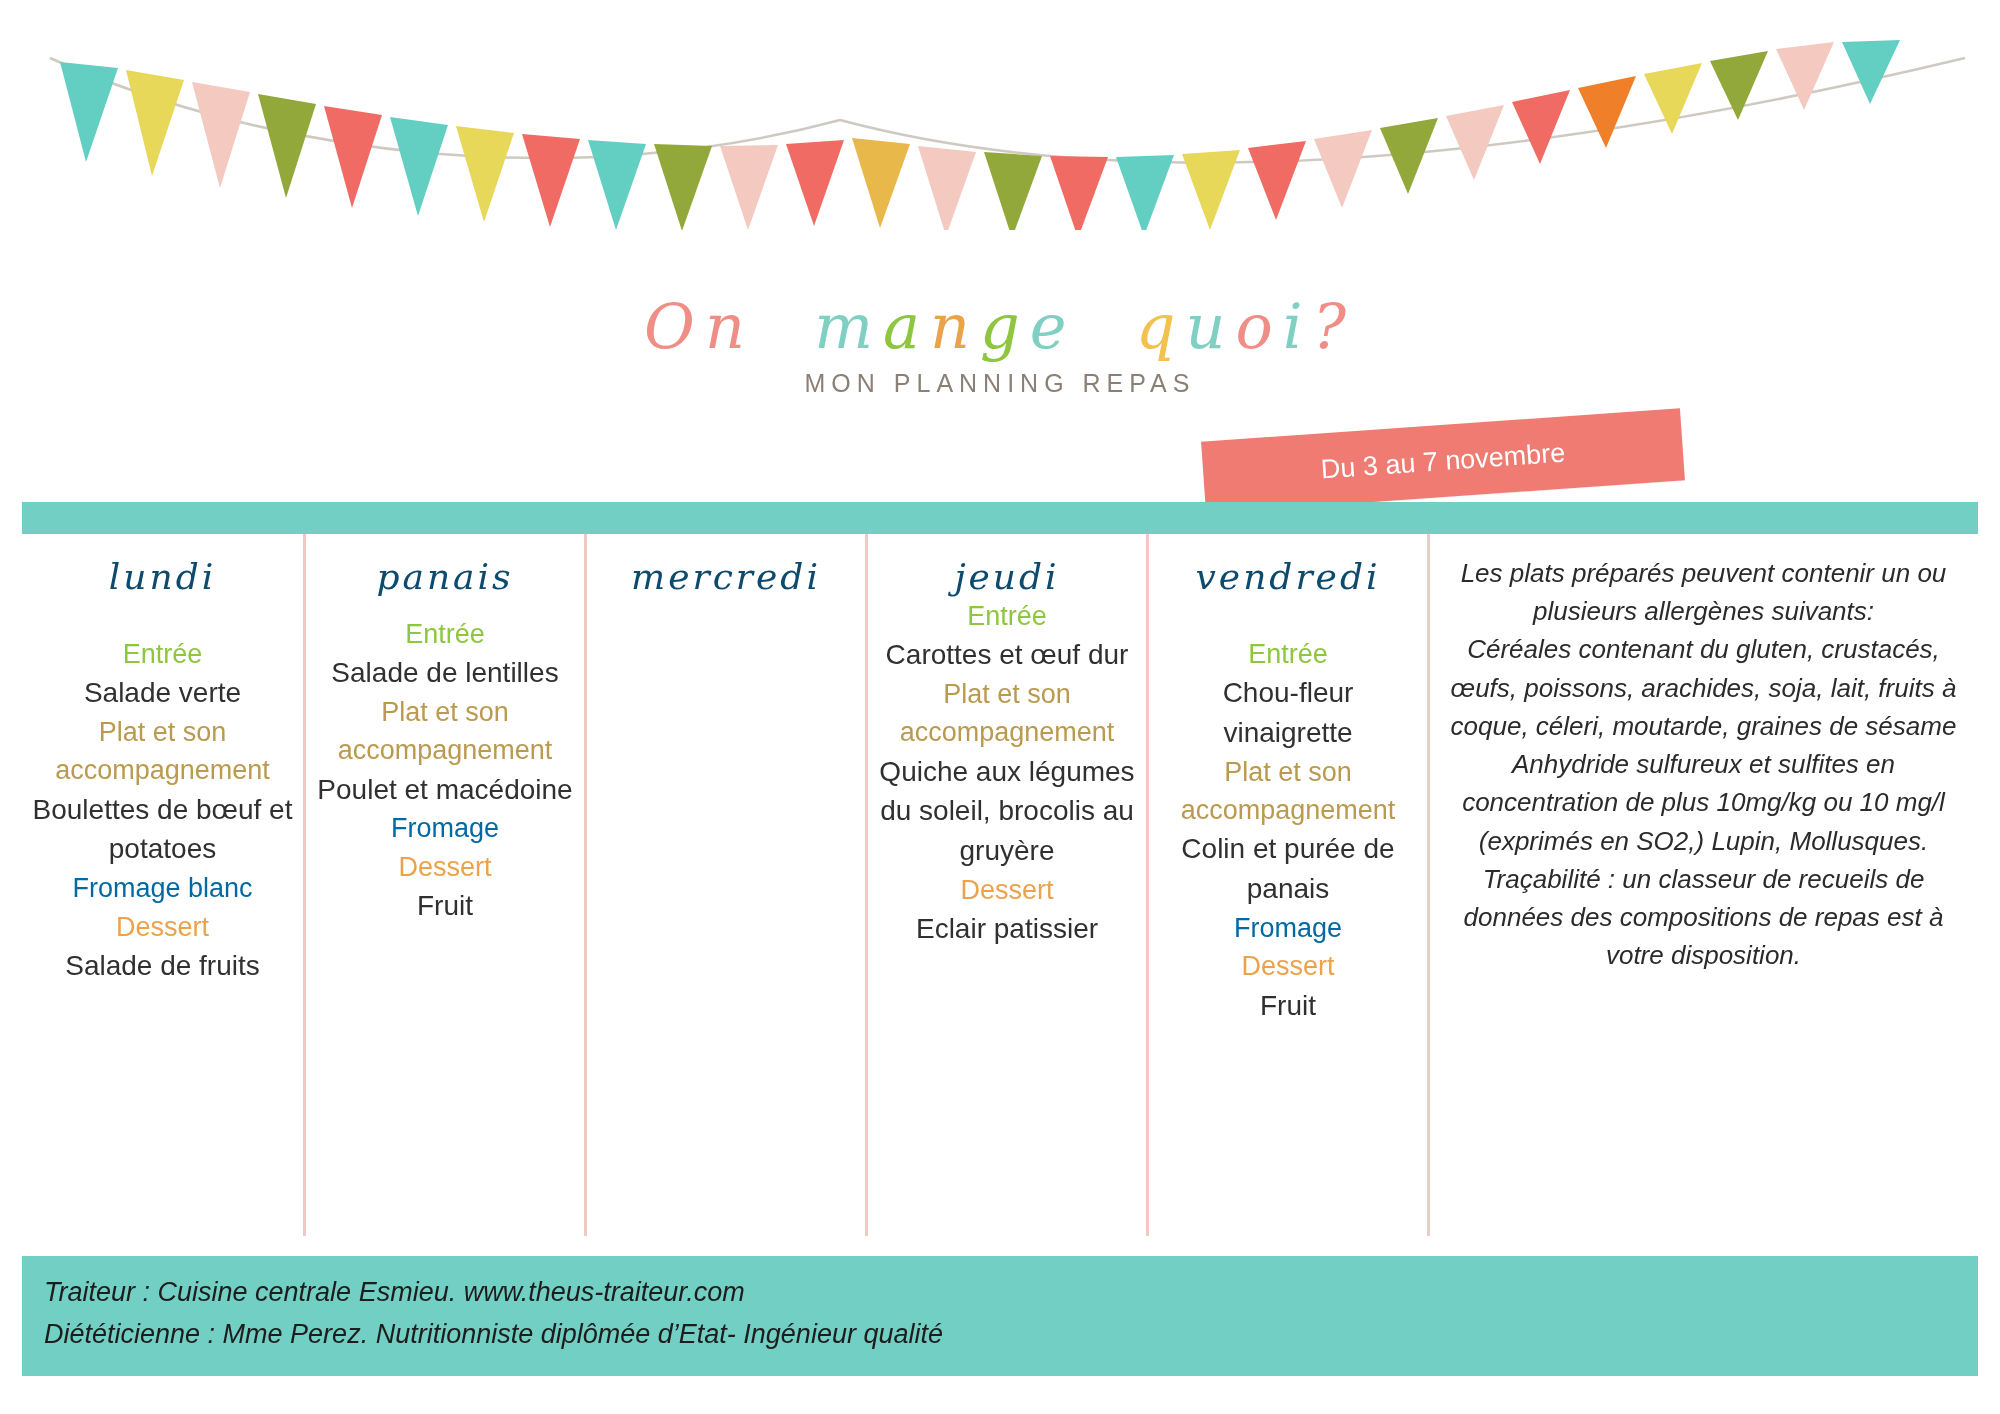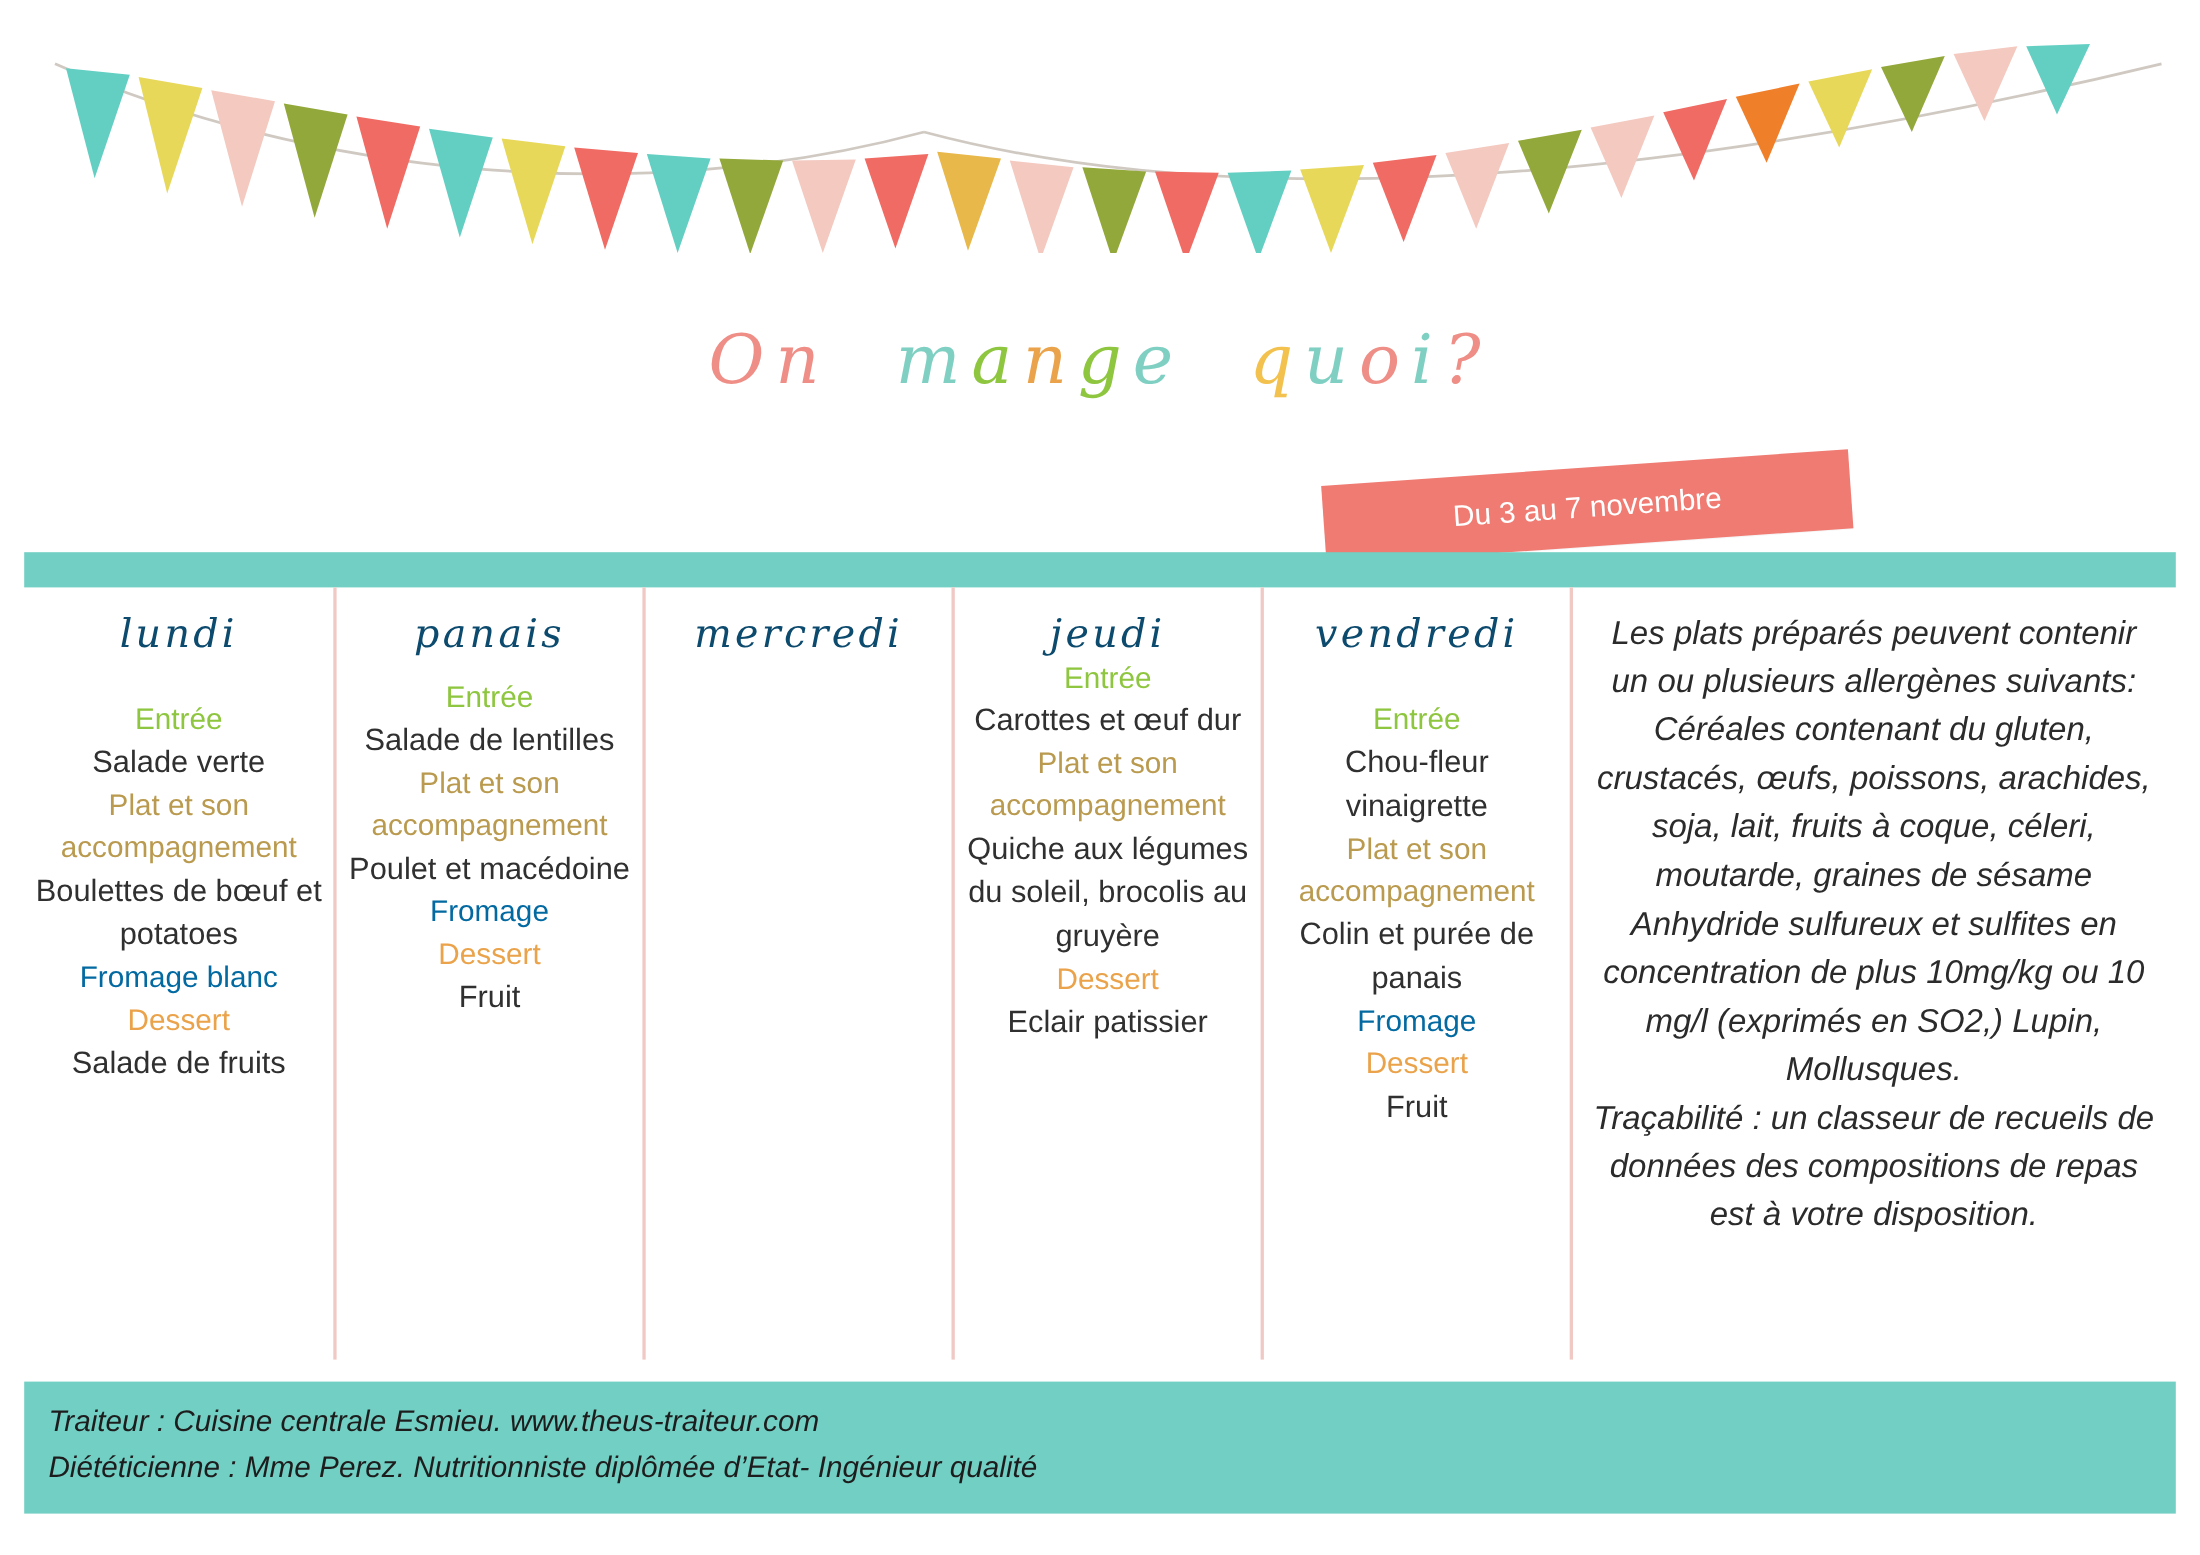--- a/index.html
+++ b/index.html
@@ -130,21 +130,21 @@
     font-size: 28px;
     color: #303030;
     line-height: 1.42;
   }
 
   .allergen-text {
     margin-top: 20px;
     text-align: center;
     font-family: "Liberation Sans", sans-serif;
     font-style: italic;
-    font-size: 30px;
+    font-size: 26px;
     line-height: 1.47;
     color: #2b2b2b;
     padding: 0 6px;
   }
   .allergen-text p { margin: 0; }
 
   
   .footer {
     position: absolute;
     top: 1256px;
@@ -201,20 +201,21 @@
     <polygon points="1670,21 1728,11 1698,80" fill="#93a83a"></polygon>
     <polygon points="1736,9 1794,2 1764,70" fill="#f3c9c0"></polygon>
     <polygon points="1802,2 1860,0 1830,64" fill="#63cfc3"></polygon>
   </g>
 </svg>
 
 <div class="title-block">
   <div class="title-main">
     <span style="color:#ef8e86">O</span><span style="color:#ef8e86">n</span><span>&nbsp;&nbsp;</span><span style="color:#7fd0c3">m</span><span style="color:#8ec63f">a</span><span style="color:#eaa34a">n</span><span style="color:#8ec63f">g</span><span style="color:#7fd0c3">e</span><span>&nbsp;&nbsp;</span><span style="color:#f2c14e">q</span><span style="color:#7fd0c3">u</span><span style="color:#ef8e86">o</span><span style="color:#7fd0c3">i</span><span style="color:#ef8e86">?</span>
   </div>
+  <div class="title-sub">MON PLANNING REPAS</div>
 </div>
 
 <div class="week-banner">
   <div class="week-banner-label">Du 3 au 7 novembre</div>
 </div>
 
 <div class="table-top-bar"></div>
 
 <div class="table-body">
 

